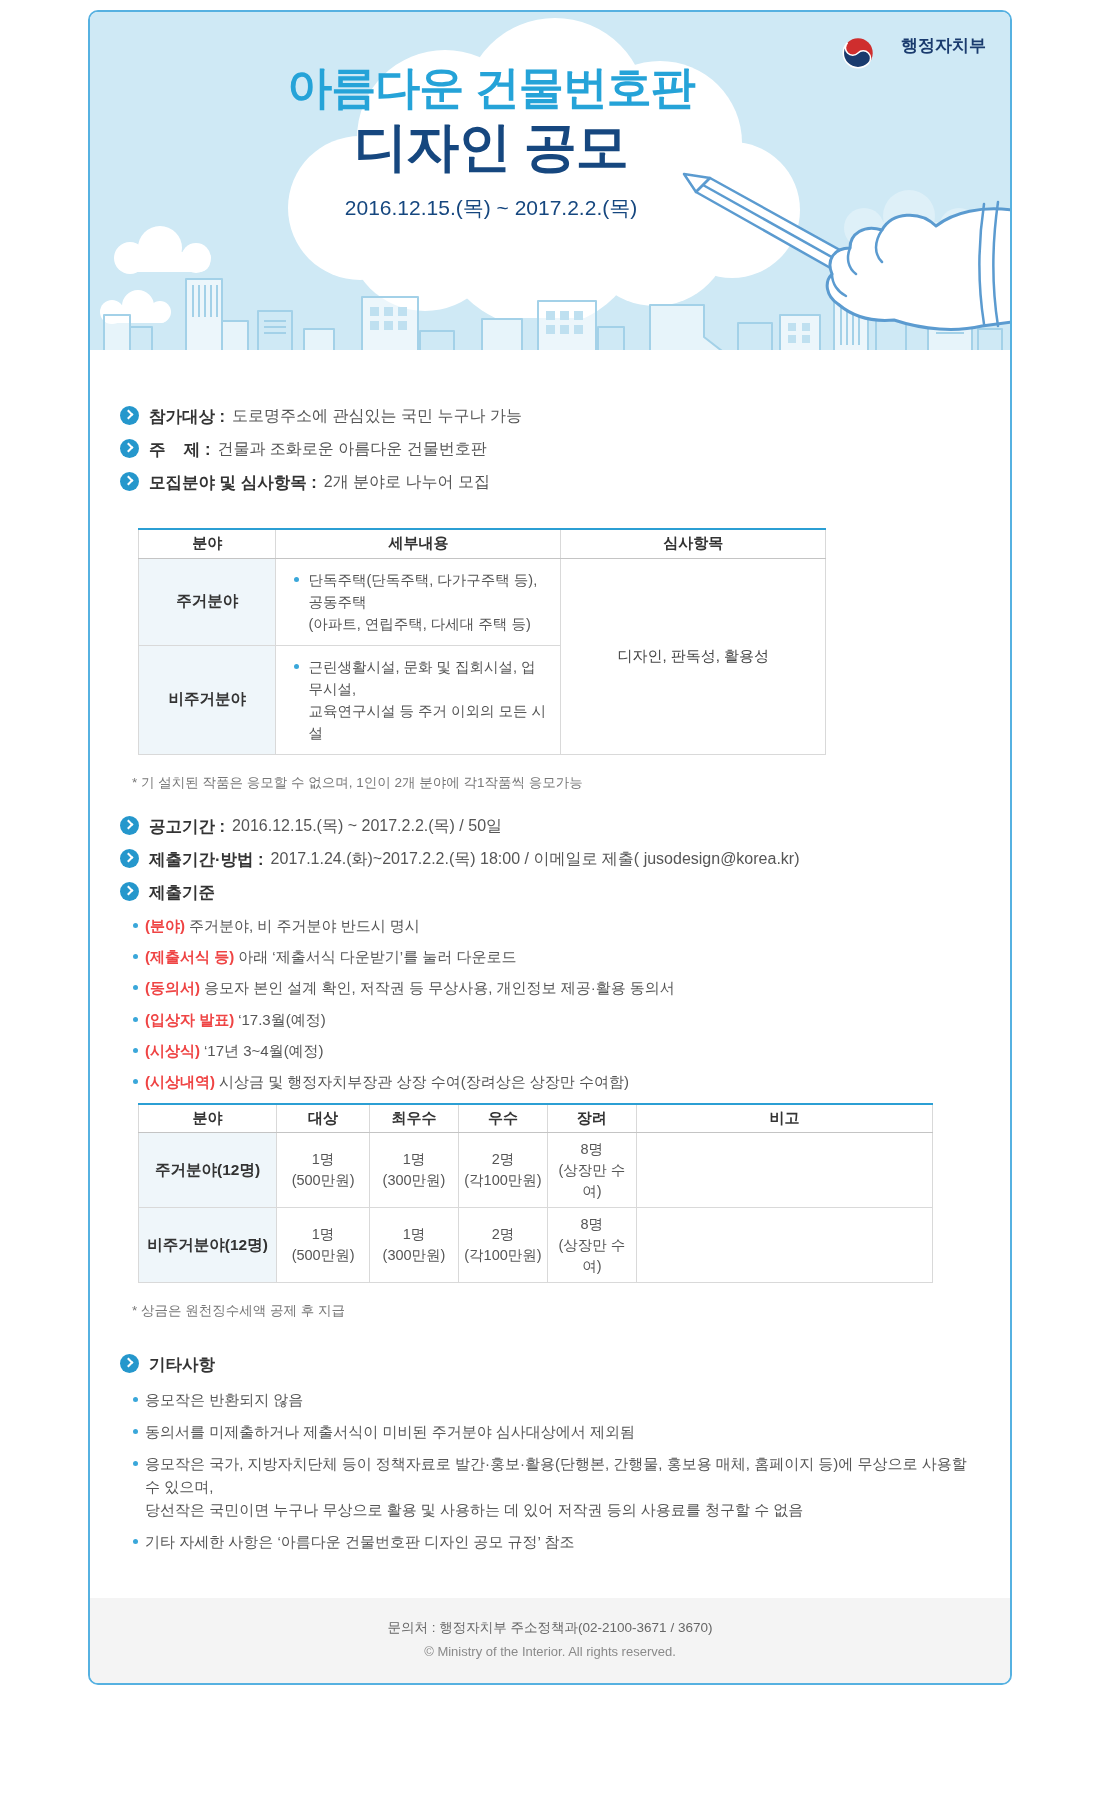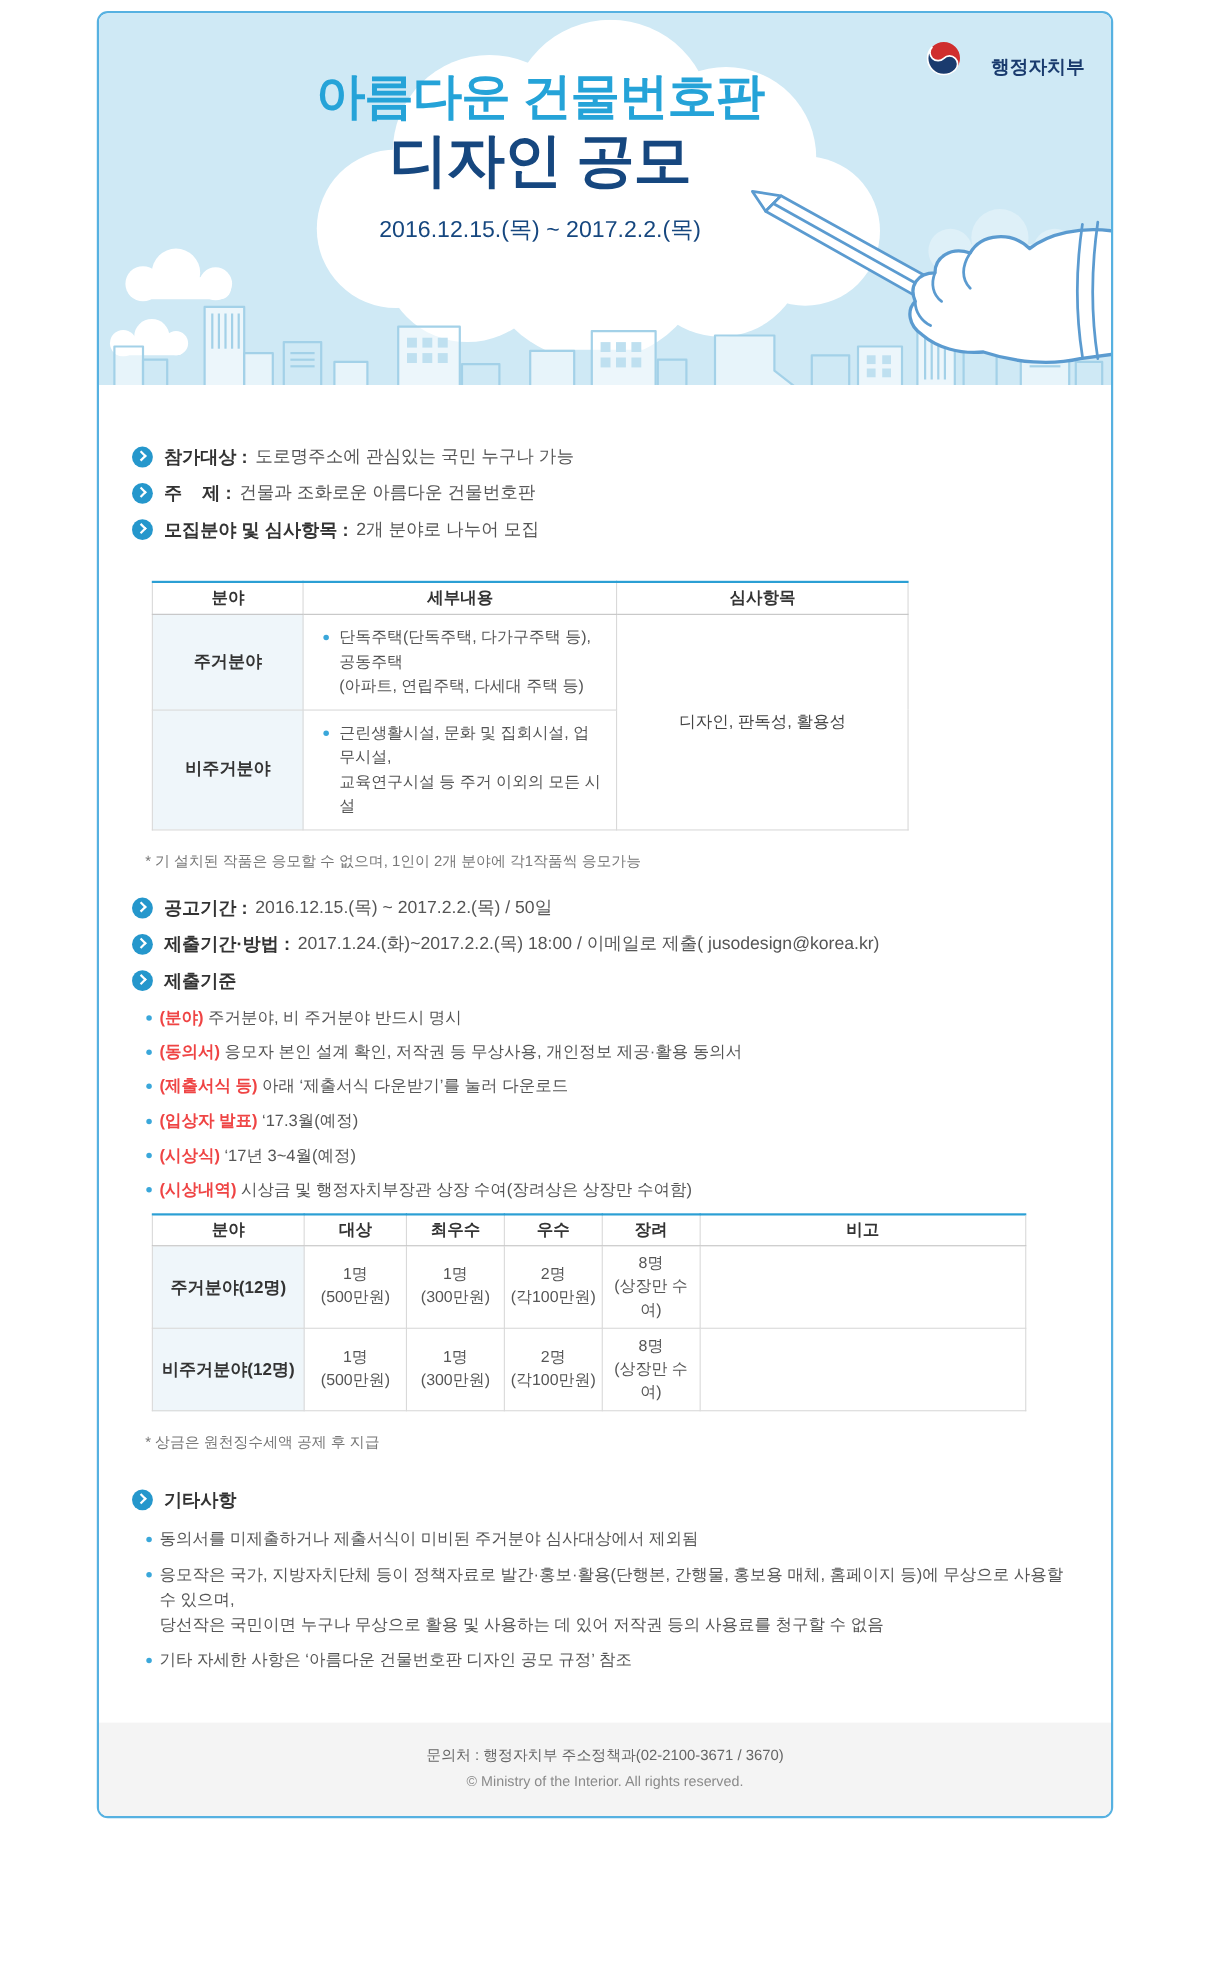--- a/index.html
+++ b/index.html
@@ -11,21 +11,21 @@
   .card {
     width:924px; margin:10px 0 0 88px; background:#fff;
     border:2px solid #56b1e1; border-radius:10px; overflow:hidden;
   }
   
   .header { position:relative; height:338px; background:#cfe9f5; overflow:hidden; }
   .big-cloud { position:absolute; left:150px; top:6px; z-index:1; }
   .cl1 { position:absolute; left:8px;  top:212px; z-index:1; }
   .cl2 { position:absolute; left:0px;  top:278px; z-index:1; }
   .cl3 { position:absolute; right:6px; top:178px; z-index:0; }
-  .logo { position:absolute; top:22px; right:24px; display:flex; align-items:flex-end; gap:24px; z-index:6; }
+  .logo { position:absolute; top:22px; right:24px; display:flex; align-items:flex-start; gap:24px; z-index:6; }
   .logo-text { font-size:17px; font-weight:bold; color:#1a3b6e; }
   .title-block { position:absolute; top:50px; left:0; right:0; text-align:center; padding-right:118px; z-index:3; }
   .title1 { font-size:45px; font-weight:bold; color:#25a3d8; letter-spacing:-1px; line-height:1.15; }
   .title2 { font-size:53px; font-weight:bold; color:#16477f; letter-spacing:-1px; line-height:1.1; margin-top:4px; }
   .period { font-size:21px; font-weight:normal; color:#16477f; margin-top:18px; }
   .hand { position:absolute; right:-2px; top:140px; z-index:5; }
   .skyline { position:absolute; left:0; bottom:-1px; z-index:2; }
   
   .content { padding:54px 30px 36px; }
   .b-row { display:flex; align-items:flex-start; margin-bottom:9px; }
@@ -275,24 +275,24 @@
         <span class="b-ico"></span>
         <span class="b-label">제출기준</span>
       </div>
     </div>
 
     <div class="s-list">
       <div class="s-item">
         <span class="s-label">(분야)</span><span class="s-text">주거분야, 비 주거분야 반드시 명시</span>
       </div>
       <div class="s-item">
+        <span class="s-label">(제출서식 등)</span><span class="s-text">아래 ‘제출서식 다운받기’를 눌러 다운로드</span>
+      </div>
+      <div class="s-item">
         <span class="s-label">(동의서)</span><span class="s-text">응모자 본인 설계 확인, 저작권 등 무상사용, 개인정보 제공·활용 동의서</span>
-      </div>
-      <div class="s-item">
-        <span class="s-label">(제출서식 등)</span><span class="s-text">아래 ‘제출서식 다운받기’를 눌러 다운로드</span>
       </div>
     </div>
 
     <div class="s-list">
       <div class="s-item">
         <span class="s-label">(입상자 발표)</span><span class="s-text">‘17.3월(예정)</span>
       </div>
       <div class="s-item">
         <span class="s-label">(시상식)</span><span class="s-text">‘17년 3~4월(예정)</span>
       </div>
@@ -347,20 +347,21 @@
         </tr>
       </tbody>
     </table>
     <div class="note">* 상금은 원천징수세액 공제 후 지급</div>
 
     <div class="b-row h-etc">
       <span class="b-ico"></span>
       <span class="b-label">기타사항</span>
     </div>
     <div class="s-list">
+      <div class="etc-item">응모작은 반환되지 않음</div>
       <div class="etc-item">동의서를 미제출하거나 제출서식이 미비된 주거분야 심사대상에서 제외됨</div>
       <div class="etc-item">응모작은 국가, 지방자치단체 등이 정책자료로 발간·홍보·활용(단행본, 간행물, 홍보용 매체, 홈페이지 등)에 무상으로 사용할 수 있으며,
 당선작은 국민이면 누구나 무상으로 활용 및 사용하는 데 있어 저작권 등의 사용료를 청구할 수 없음</div>
       <div class="etc-item">기타 자세한 사항은 ‘아름다운 건물번호판 디자인 공모 규정’ 참조</div>
     </div>
 
   </div>
 
   <div class="footer">
     <div class="f-line1">문의처 : 행정자치부 주소정책과(02-2100-3671 / 3670)</div>

